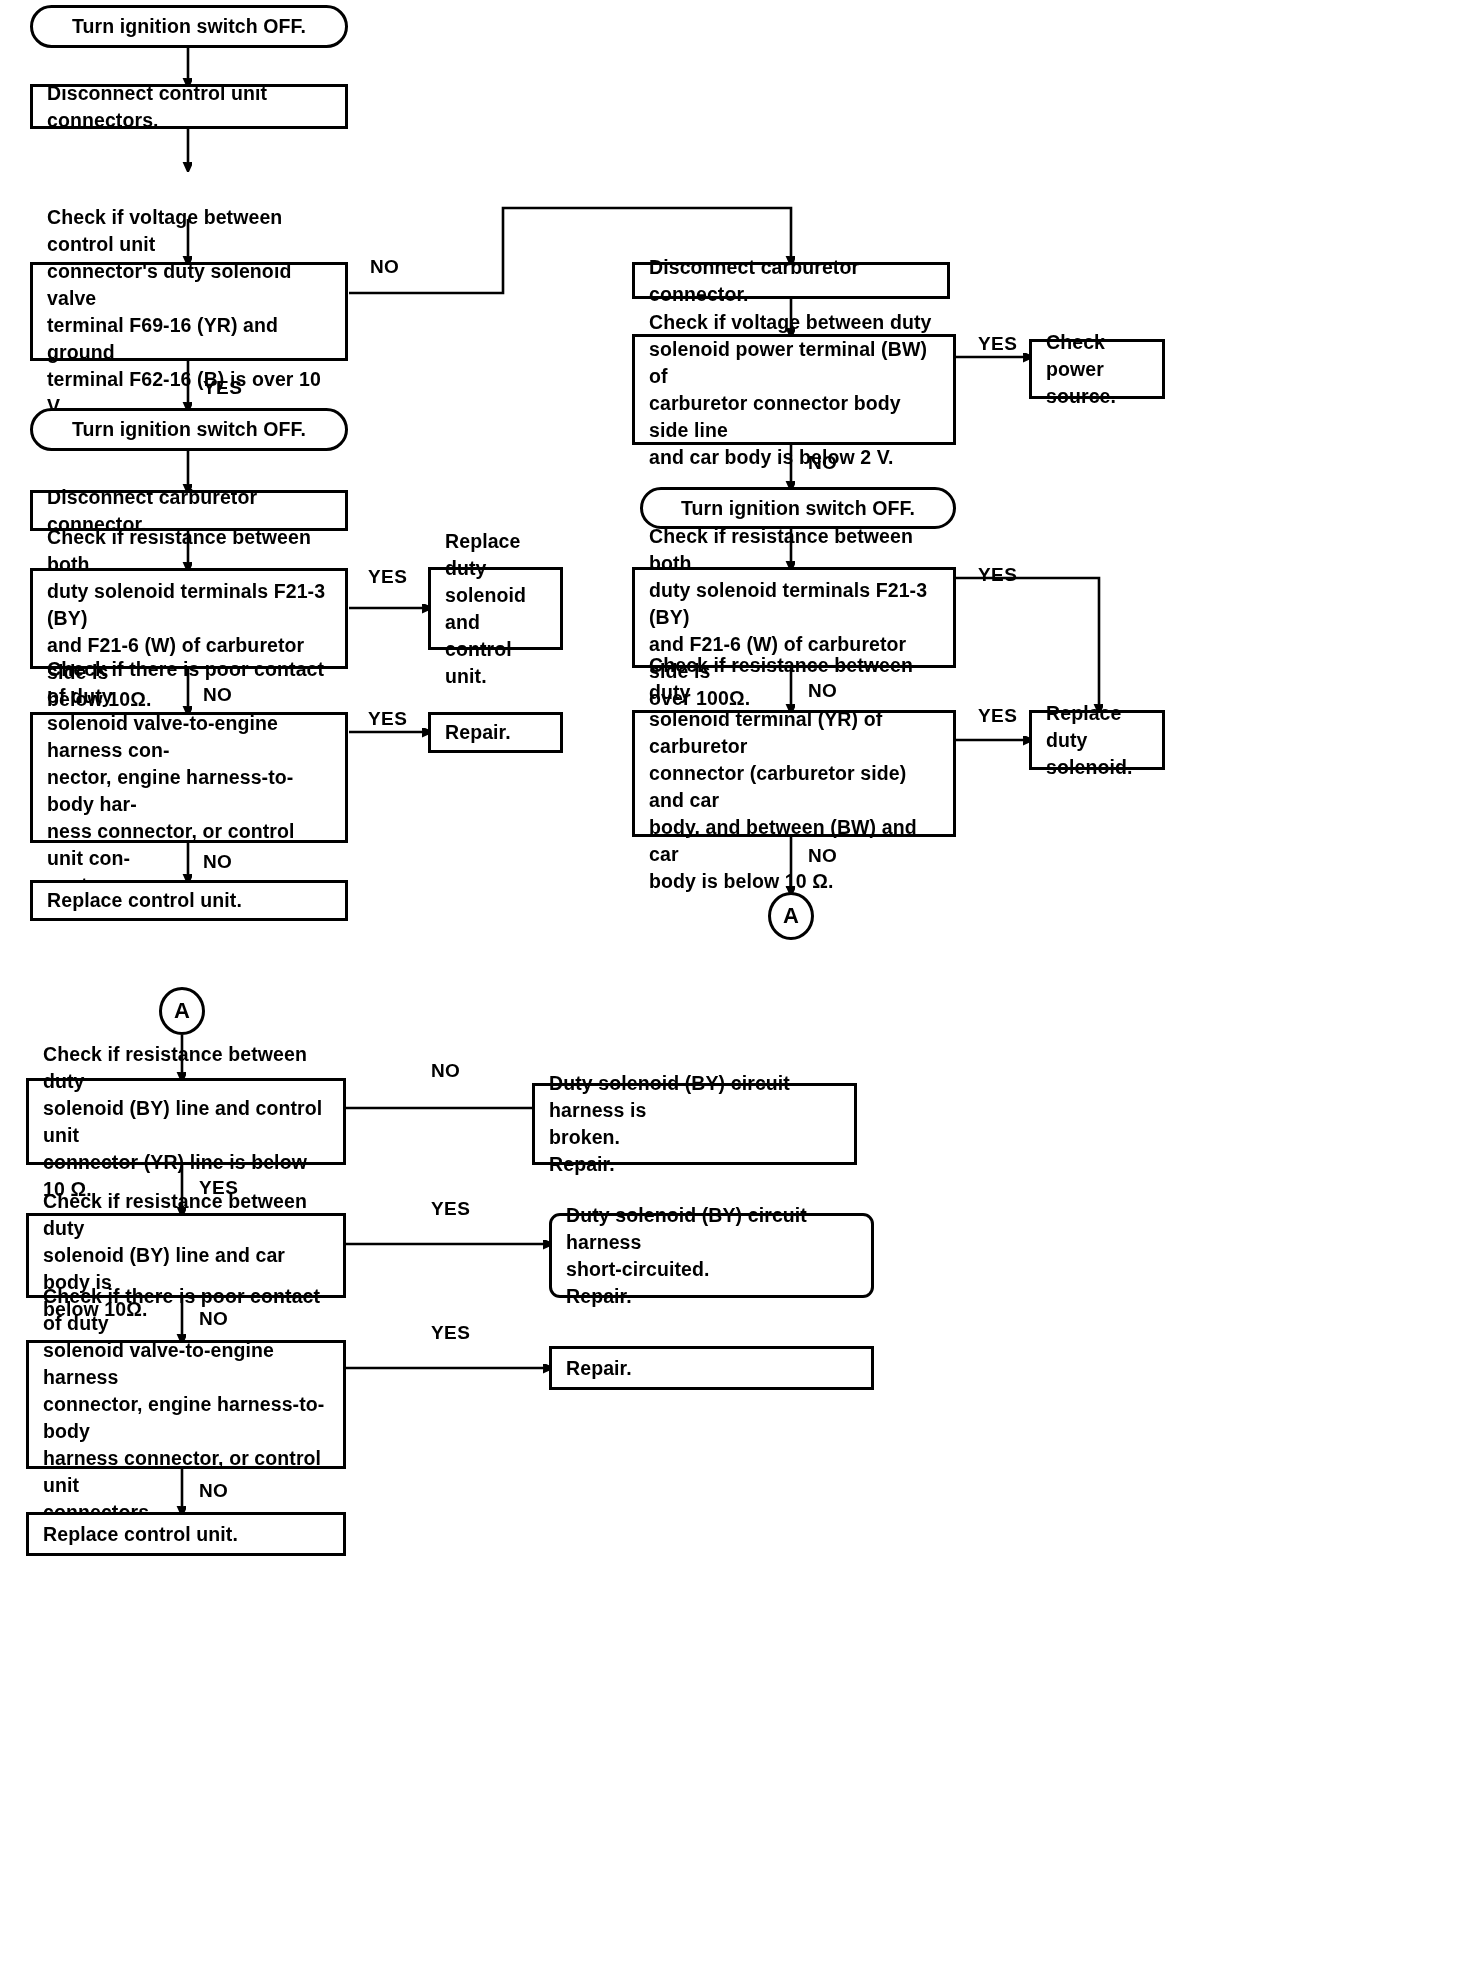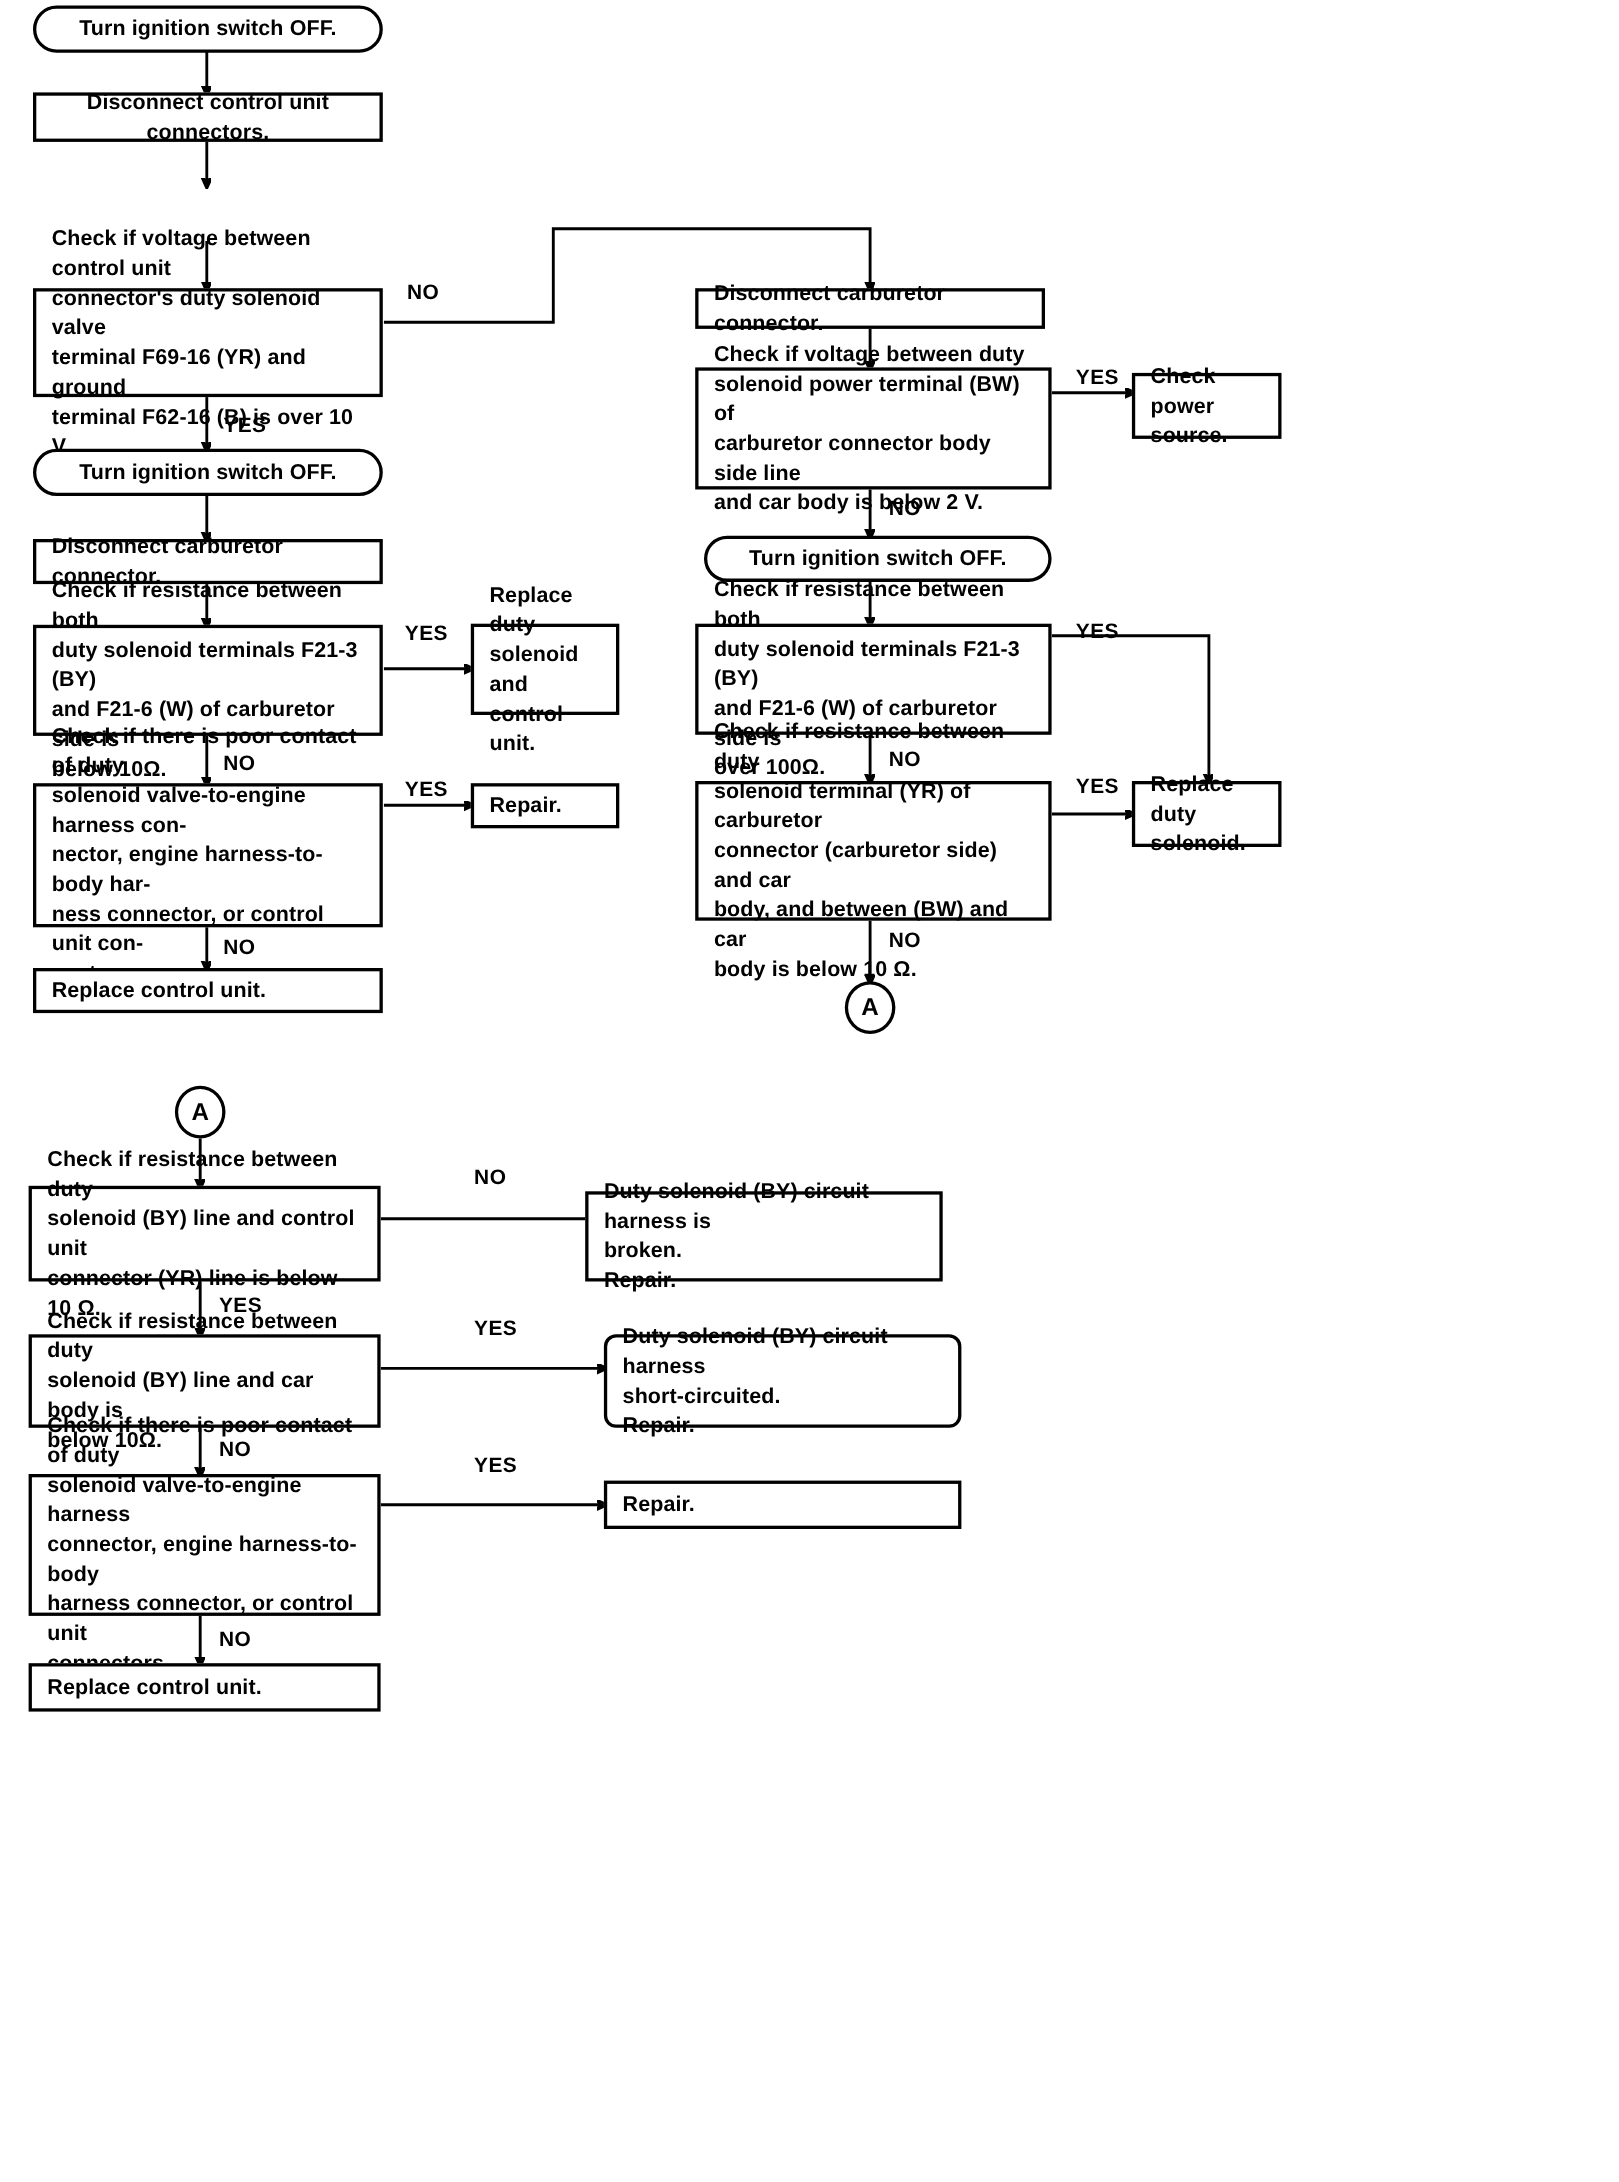--- a/index.html
+++ b/index.html
@@ -130,21 +130,21 @@
 
     <polyline points="330,1108 533,1108" marker-end="url(#ah)"></polyline>
     <polyline points="330,1244 533,1244" marker-end="url(#ah)"></polyline>
     <polyline points="330,1368 533,1368" marker-end="url(#ah)"></polyline>
   </svg>
 
   <div class="node term" style="left:14px; top:5px; width:318px; height:43px;">
     <span class="txt">Turn ignition switch OFF.</span>
   </div>
 
-  <div class="node proc" style="left:14px; top:84px; width:318px; height:45px;text-align:center;">
+  <div class="node proc" style="left:14px; top:84px; width:318px; height:45px;">
     <span class="txt">Disconnect control unit connectors.</span>
   </div>
 
 
   <div class="node proc" style="left:14px; top:262px; width:318px; height:99px;">
     <span class="txt">Check if voltage between control unit
 connector's duty solenoid valve
 terminal F69-16 (YR) and ground
 terminal F62-16 (B) is over 10 V.</span>
   </div>

